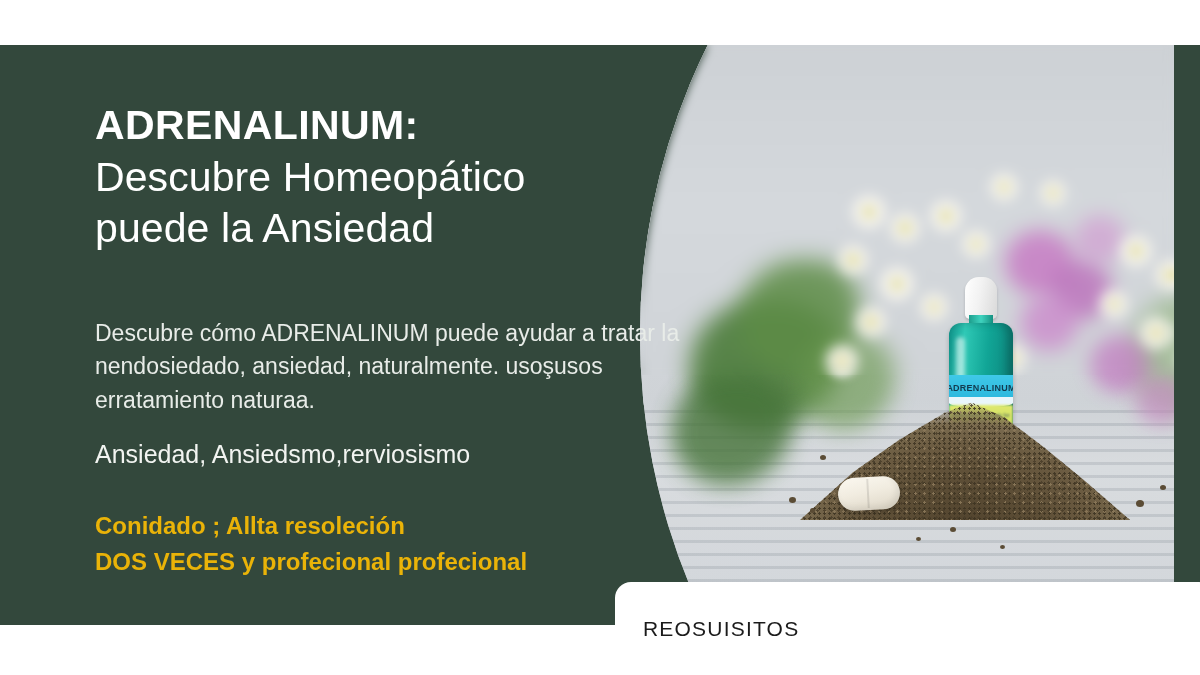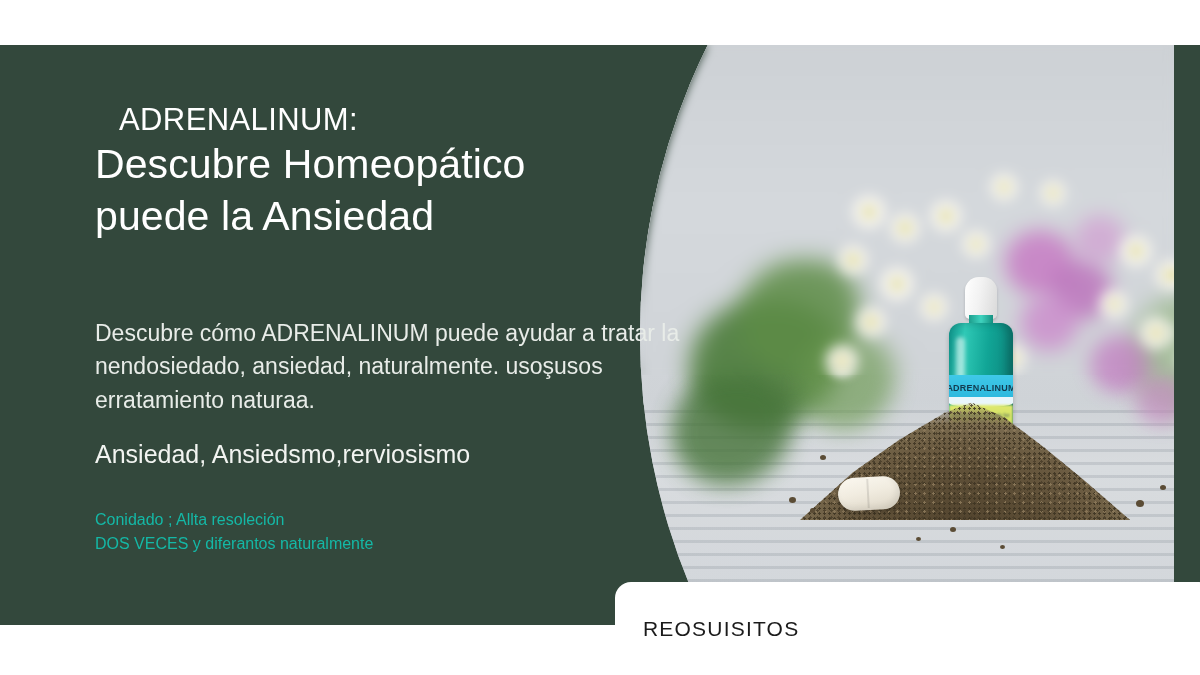--- a/index.html
+++ b/index.html
@@ -168,35 +168,35 @@
   
   .dof-top { position:absolute; left:0; top:0; width:1200px; height:330px; backdrop-filter:blur(5px); }
 
   
   .content { position:absolute; left:0; top:0; width:700px; height:580px; }
 
   .headline {
     position:absolute; left:95px; top:55px; width:600px;
     color:#ffffff;
   }
-  .headline .l1 { font-size:31px; font-weight:400; letter-spacing:.4px; line-height:1.26;margin-left:24px; }
+  .headline .l1 { font-size:41px; font-weight:700; letter-spacing:.4px; line-height:1.26; }
   .headline .l2 { font-size:41px; font-weight:400; letter-spacing:.1px; line-height:1.26; }
   .headline .l3 { font-size:41px; font-weight:400; letter-spacing:.1px; line-height:1.26; }
 
   .body-copy {
     position:absolute; left:95px; top:272px; width:600px;
     color:#e8ece8; font-size:23px; font-weight:400; line-height:1.45;
   }
   .kw {
     position:absolute; left:95px; top:393px; width:600px;
     color:#f2f4f1; font-size:25px; font-weight:400; line-height:1.35;
   }
   .notes {
     position:absolute; left:95px; top:463px; width:600px;
-    color:#14b8a6; font-size:16px; font-weight:400; line-height:1.52;
+    color:#eab308; font-size:24px; font-weight:700; line-height:1.52;
   }
 
   
   .footer {
     position:absolute;
     left:615px; top:582px;
     width:600px; height:93px;
     background:#ffffff;
     border-radius:16px 16px 0 0;
     display:flex; align-items:center;
@@ -300,21 +300,21 @@
         <div class="l2">Descubre Homeopático</div>
         <div class="l3">puede la Ansiedad</div>
       </div>
 
       <div class="body-copy">Descubre cómo ADRENALINUM puede ayudar a tratar la nendosiedado, ansiedad, naturalmente. usoşusos erratamiento naturaa.</div>
 
       <div class="kw">Ansiedad, Ansiedsmo,rerviosismo</div>
 
       <div class="notes">
         <div>Conidado ; Allta resoleción</div>
-        <div>DOS VECES y diferantos naturalmente</div>
+        <div>DOS VECES y profecional profecional</div>
       </div>
 
     </div>
 
   </div>
 
   <div class="footer">
     <div class="brand-mark">REOSUISITOS</div>
   </div>
 

